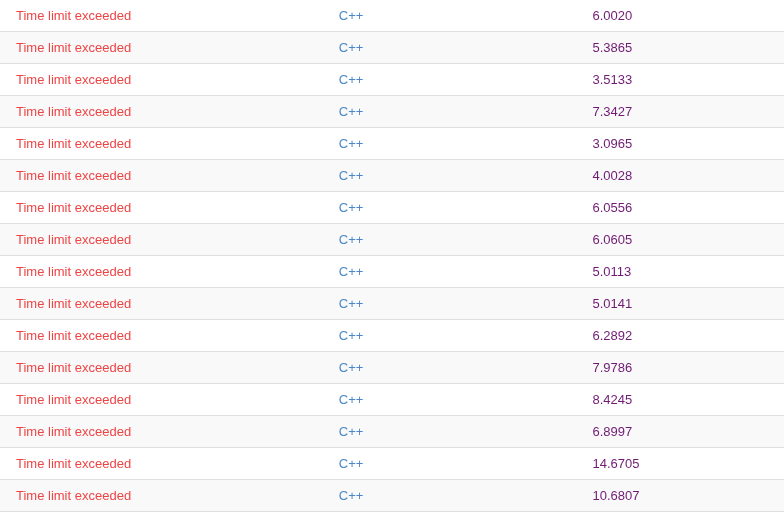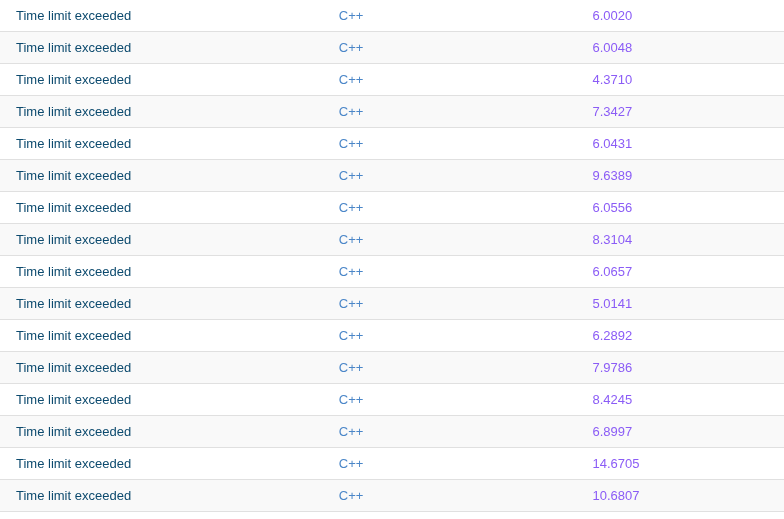--- a/index.html
+++ b/index.html
@@ -32,83 +32,83 @@
     tr:nth-child(odd) {
       background-color: #ffffff;
     }
 
     td {
       padding: 8px 16px;
       vertical-align: middle;
     }
 
     td.status {
-      color: #0c4a6e;
+      color: #ef4444;
       width: 280px;
     }
 
     td.language {
       color: #4a86c8;
       width: 220px;
     }
 
     td.time {
-      color: #8b5cf6;
+      color: #701a75;
       width: 180px;
     }
   </style>
 </head>
 <body>
 
 <table>
   <tbody id="table-body">
   <tr>
         <td class="status">Time limit exceeded</td>
         <td class="language">C++</td>
         <td class="time">6.0020</td>
       </tr>
       <tr>
         <td class="status">Time limit exceeded</td>
         <td class="language">C++</td>
-        <td class="time">6.0048</td>
+        <td class="time">5.3865</td>
       </tr>
       <tr>
         <td class="status">Time limit exceeded</td>
         <td class="language">C++</td>
-        <td class="time">4.3710</td>
+        <td class="time">3.5133</td>
       </tr>
       <tr>
         <td class="status">Time limit exceeded</td>
         <td class="language">C++</td>
         <td class="time">7.3427</td>
       </tr>
       <tr>
         <td class="status">Time limit exceeded</td>
         <td class="language">C++</td>
-        <td class="time">6.0431</td>
+        <td class="time">3.0965</td>
       </tr>
       <tr>
         <td class="status">Time limit exceeded</td>
         <td class="language">C++</td>
-        <td class="time">9.6389</td>
+        <td class="time">4.0028</td>
       </tr>
       <tr>
         <td class="status">Time limit exceeded</td>
         <td class="language">C++</td>
         <td class="time">6.0556</td>
       </tr>
       <tr>
         <td class="status">Time limit exceeded</td>
         <td class="language">C++</td>
-        <td class="time">8.3104</td>
+        <td class="time">6.0605</td>
       </tr>
       <tr>
         <td class="status">Time limit exceeded</td>
         <td class="language">C++</td>
-        <td class="time">6.0657</td>
+        <td class="time">5.0113</td>
       </tr>
       <tr>
         <td class="status">Time limit exceeded</td>
         <td class="language">C++</td>
         <td class="time">5.0141</td>
       </tr>
       <tr>
         <td class="status">Time limit exceeded</td>
         <td class="language">C++</td>
         <td class="time">6.2892</td>

